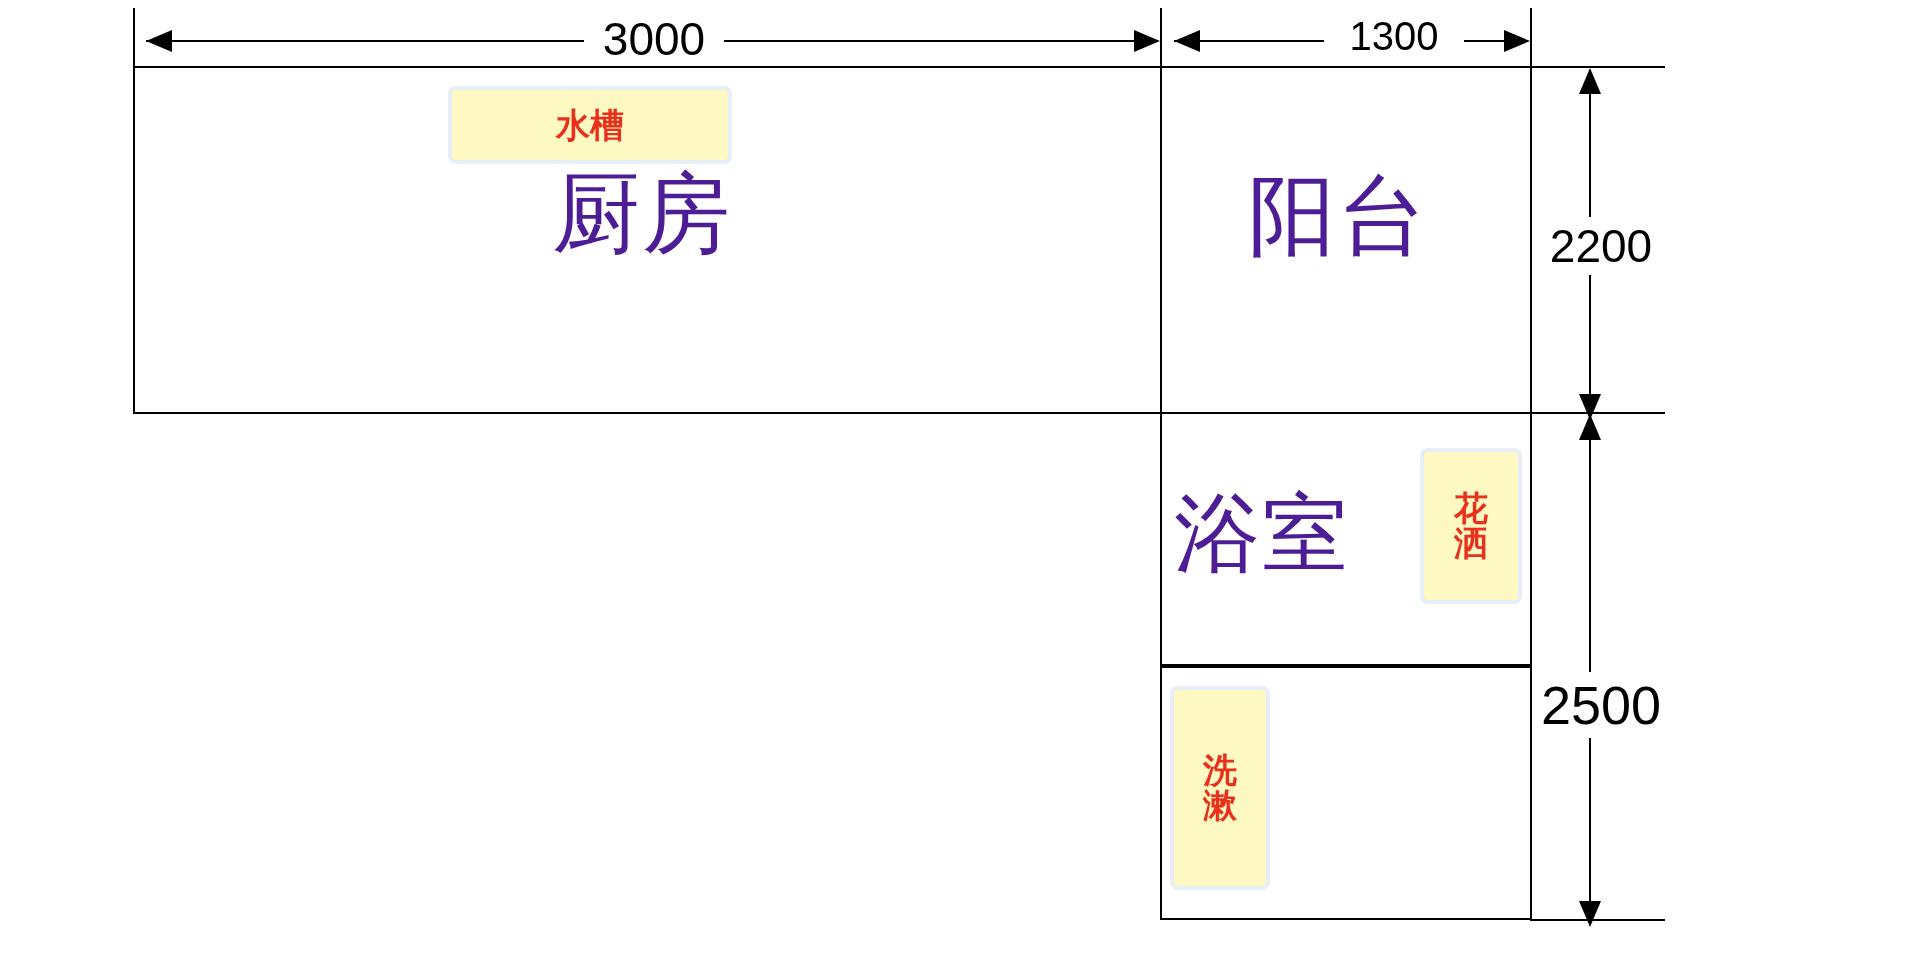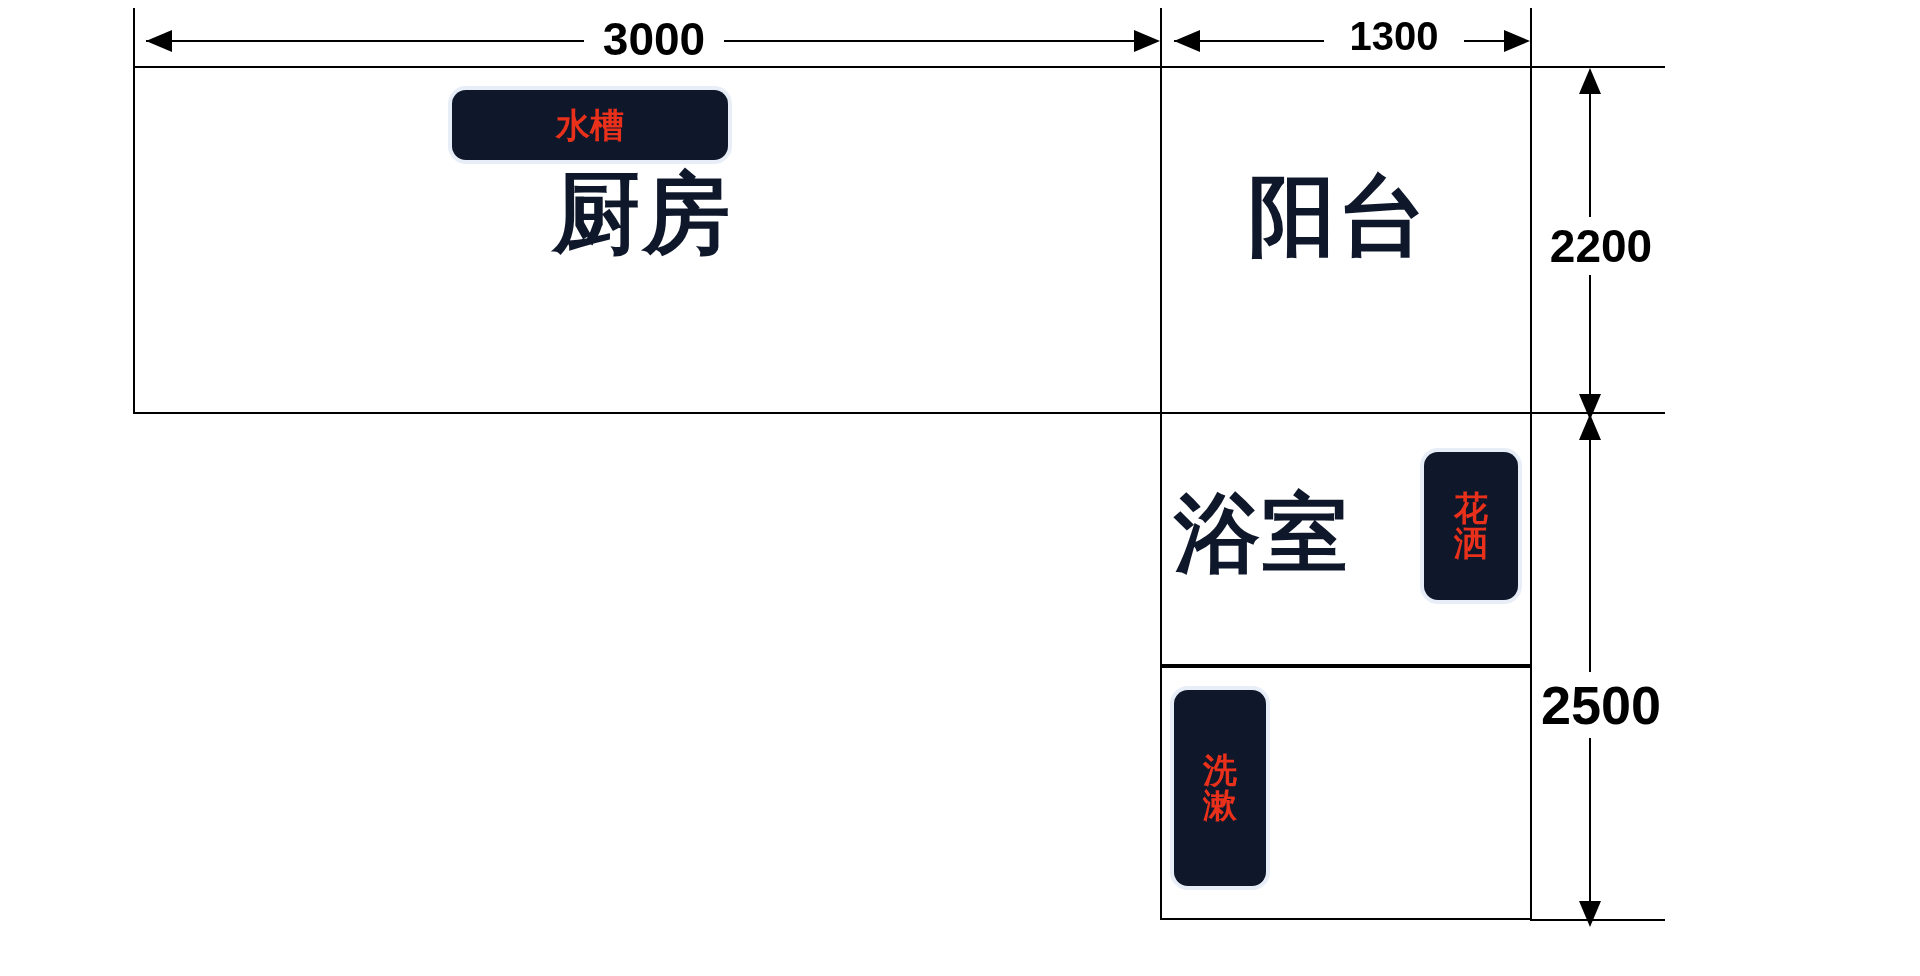--- a/index.html
+++ b/index.html
@@ -20,33 +20,33 @@
   .room {
     position: absolute;
     border: 2px solid #000000;
     box-sizing: border-box;
     background: transparent;
   }
 
   
   .room-label {
     position: absolute;
-    color: #0f172a;
-    font-weight: bold;
+    color: #4c1d95;
+    font-weight: normal;
     font-family: "DejaVu Sans", "Liberation Sans", sans-serif;
     white-space: nowrap;
     letter-spacing: 2px;
     line-height: 1;
   }
 
   
   .fixture {
     position: absolute;
-    background: #0f172a;
-    border-radius: 14px;
+    background: #fef9c3;
+    border-radius: 4px;
     box-shadow: 0 0 0 4px #e8eef7;
     display: flex;
     align-items: center;
     justify-content: center;
     box-sizing: border-box;
   }
   .fixture-label {
     color: #E8301A;
     font-weight: bold;
     font-family: "DejaVu Sans", "Liberation Sans", sans-serif;
@@ -99,21 +99,20 @@
     border-top: 26px solid #000000;
   }
   .dim-text {
     position: absolute;
     color: #000000;
     background: #ffffff;
     font-family: "Liberation Sans", "DejaVu Sans", sans-serif;
     white-space: nowrap;
     line-height: 1;
     text-align: center;
-    font-weight: bold;
   }
 </style>
 </head>
 <body>
 
 <div id="canvas">
 
   <div class="ext-line" style="left:133px; top:8px; width:2px; height:60px;"></div>
   <div class="ext-line" style="left:1160px; top:8px; width:2px; height:60px;"></div>
   <div class="ext-line" style="left:1530px; top:8px; width:2px; height:60px;"></div>

